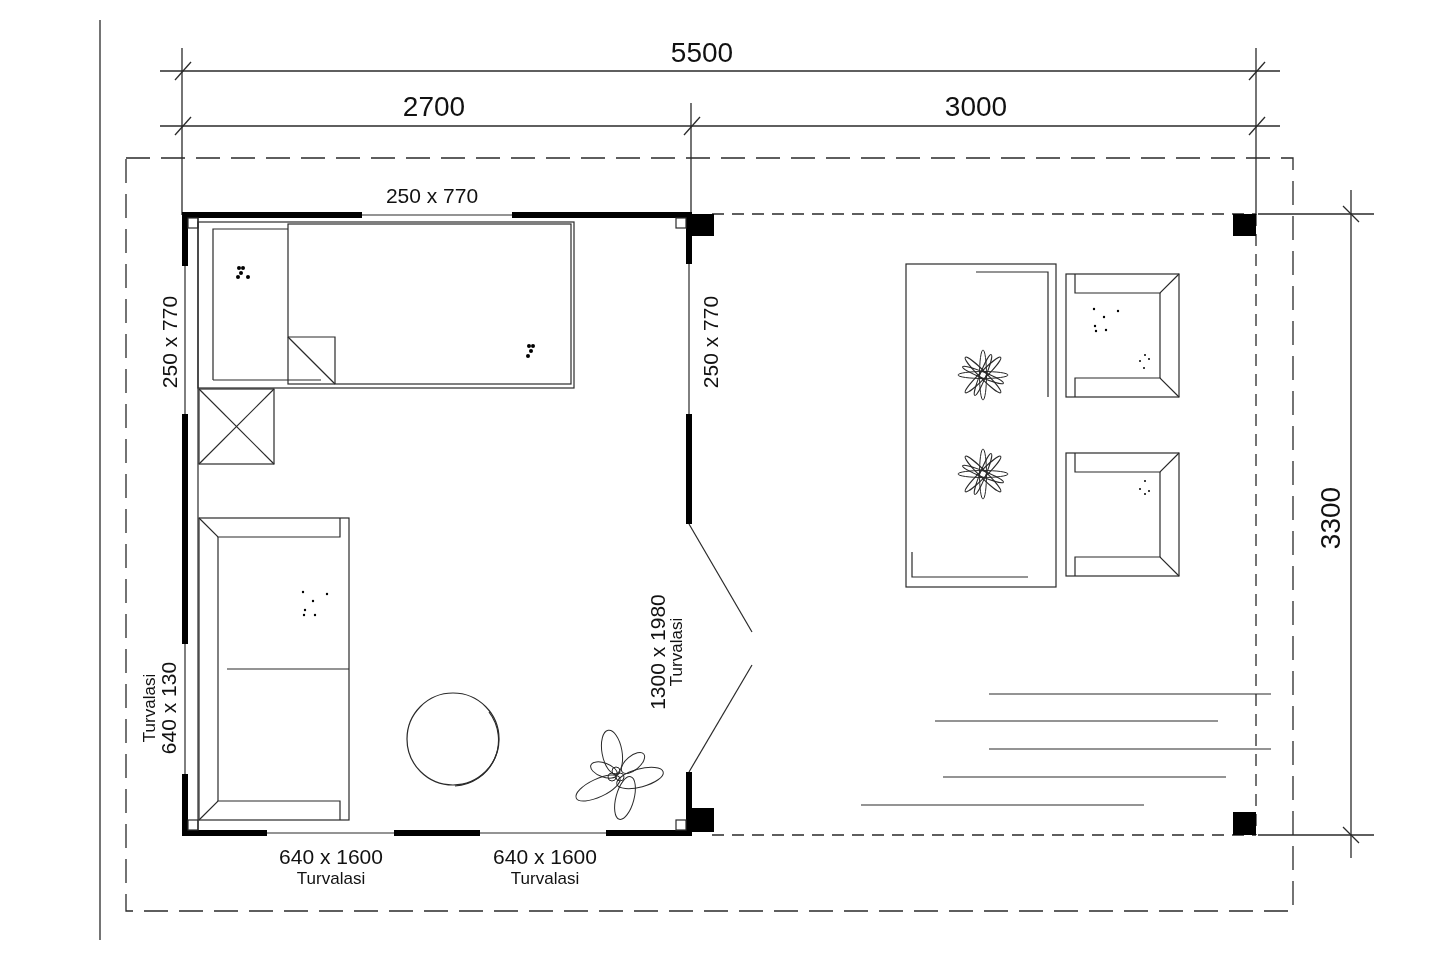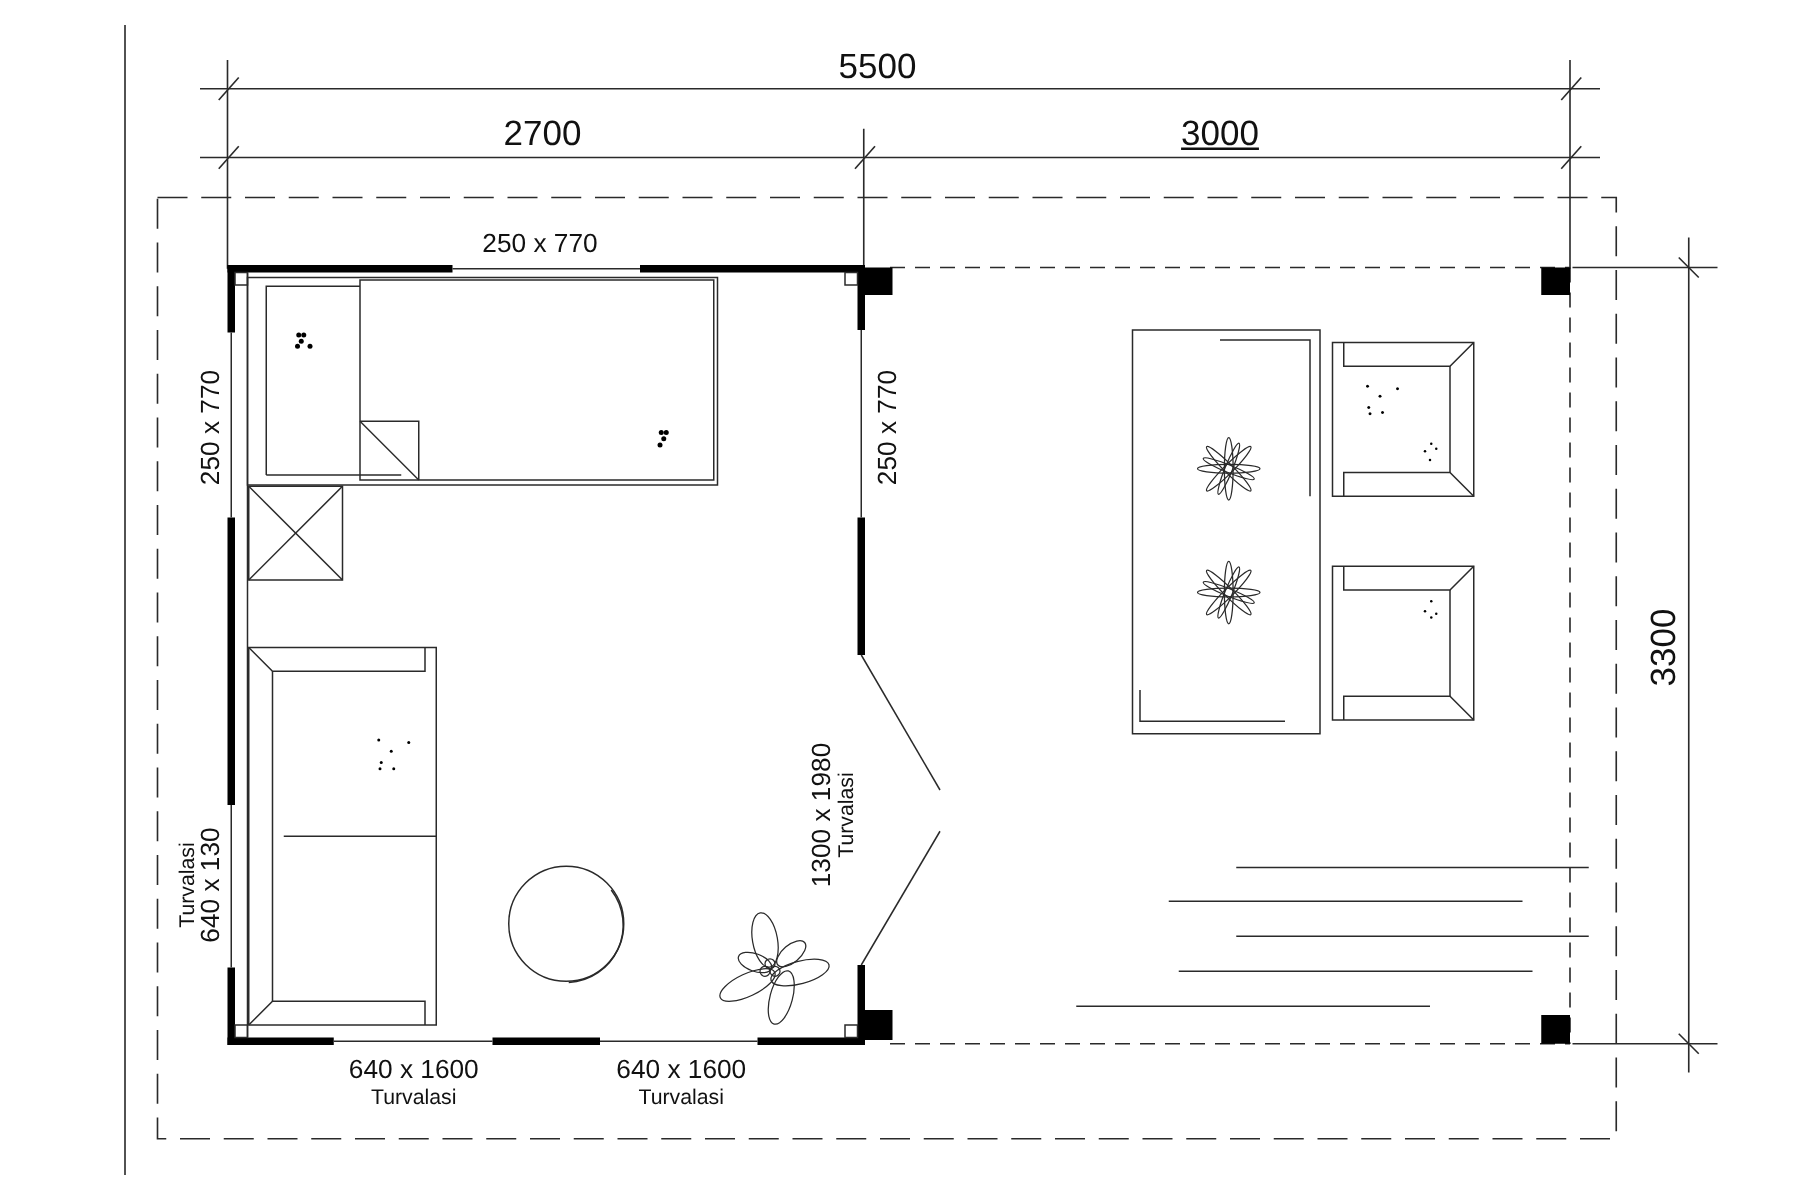--- a/index.html
+++ b/index.html
@@ -213,21 +213,21 @@
     <circle cx="1145" cy="481" r="1"></circle>
         <circle cx="1140" cy="489" r="1"></circle>
         <circle cx="1149" cy="491" r="1"></circle>
         <circle cx="1145" cy="494" r="1"></circle>
   </g>
 </svg>
 
 
 <div class="lbl big ctr" style="left:702px;top:53px;">5500</div>
 <div class="lbl big ctr" style="left:434px;top:107px;text-align:center;">2700</div>
-<div class="lbl big ctr" style="left:976px;top:107px;text-decoration:underline;">3000</div>
+<div class="lbl big ctr" style="left:976px;top:107px;">3000</div>
 <div class="lbl big rot" style="left:1331px;top:518px;">3300</div>
 
 
 <div class="lbl mid ctr" style="left:432px;top:195px;">250 x 770</div>
 <div class="lbl mid rot" style="left:169px;top:342px;">250 x 770</div>
 <div class="lbl mid rot" style="left:710px;top:342px;">250 x 770</div>
 
 <div class="lbl rot stack" style="left:160px;top:708px;">
   <span class="small">Turvalasi</span>
   <span class="mid">640 x 130</span>

